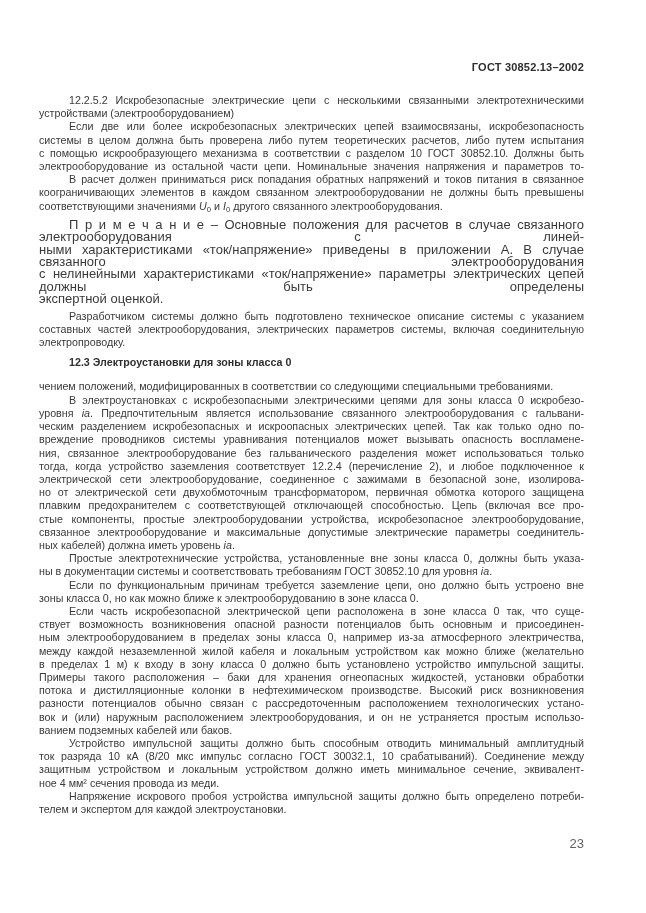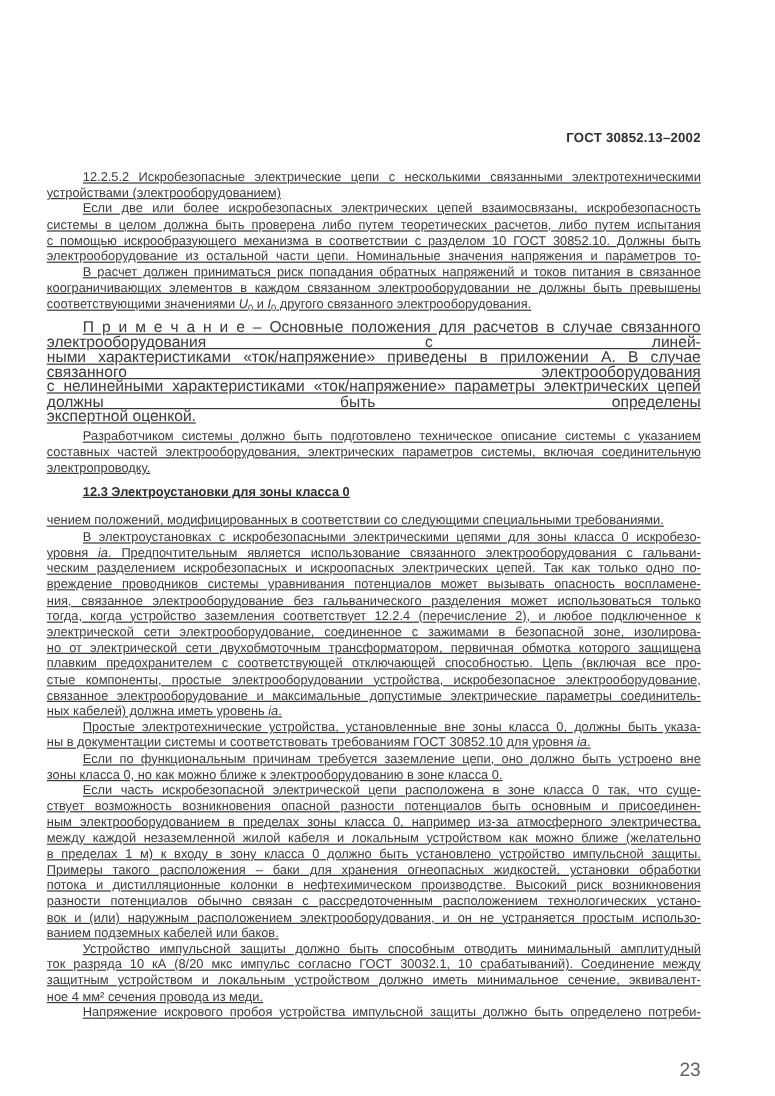--- a/index.html
+++ b/index.html
@@ -7,21 +7,20 @@
     width: 646px; height: 913px;
     background: #ffffff;
     font-family: "Liberation Sans", sans-serif;
     color: #3a3a3a;
     position: relative;
     overflow: hidden;
   }
   .page {
     position: absolute; inset: 0;
     background: #ffffff;
-    margin-top: 48px;
   }
   .running-header {
     position: absolute;
     top: 61px; left: 39px; width: 545px;
     text-align: right;
     font-weight: bold;
     font-size: 11px;
     letter-spacing: 0.2px;
     color: #2f2f2f;
   }
@@ -29,42 +28,41 @@
     position: absolute;
     top: 94px; left: 39px; width: 545px;
     font-size: 10.7px;
     line-height: 13.2px;
   }
   .block { margin: 0; }
   .ln {
     text-align: justify;
     text-align-last: justify;
     white-space: normal;
-    text-decoration: underline;
   }
   .ln.first { text-indent: 30px; }
   .ln.last { text-align-last: left; }
   .block.h {
     font-weight: bold;
     margin-top: 7px;
     margin-bottom: 11px;
     color: #2f2f2f;
   }
   .block.h .ln { text-align-last: left; }
   .block.note {
     font-size: 13px;
     line-height: 12.4px;
     margin-top: 6px;
     margin-bottom: 4px;
   }
   .page-number {
     position: absolute;
     top: 836px; left: 39px; width: 545px;
     text-align: right;
-    font-size: 16px;
+    font-size: 13px;
     color: #636363;
   }
   i { font-style: italic; }
   sub { font-size: 0.72em; vertical-align: -0.28em; line-height: 0; }
 </style>
 </head>
 <body>
 
 <div class="page">
   <div class="running-header">ГОСТ 30852.13–2002</div>
@@ -137,17 +135,18 @@
         <div class="ln last">ванием подземных кабелей или баков.</div>
       </div>
       <div class="block p">
         <div class="ln first">Устройство импульсной защиты должно быть способным отводить минимальный амплитудный</div>
         <div class="ln">ток разряда 10 кА (8/20 мкс импульс согласно ГОСТ 30032.1, 10 срабатываний). Соединение между</div>
         <div class="ln">защитным устройством и локальным устройством должно иметь минимальное сечение, эквивалент-</div>
         <div class="ln last">ное 4 мм² сечения провода из меди.</div>
       </div>
       <div class="block p">
         <div class="ln first">Напряжение искрового пробоя устройства импульсной защиты должно быть определено потреби-</div>
+        <div class="ln last">телем и экспертом для каждой электроустановки.</div>
       </div>
     </div>
 
   <div class="page-number">23</div>
 </div>
 
 </body></html>

